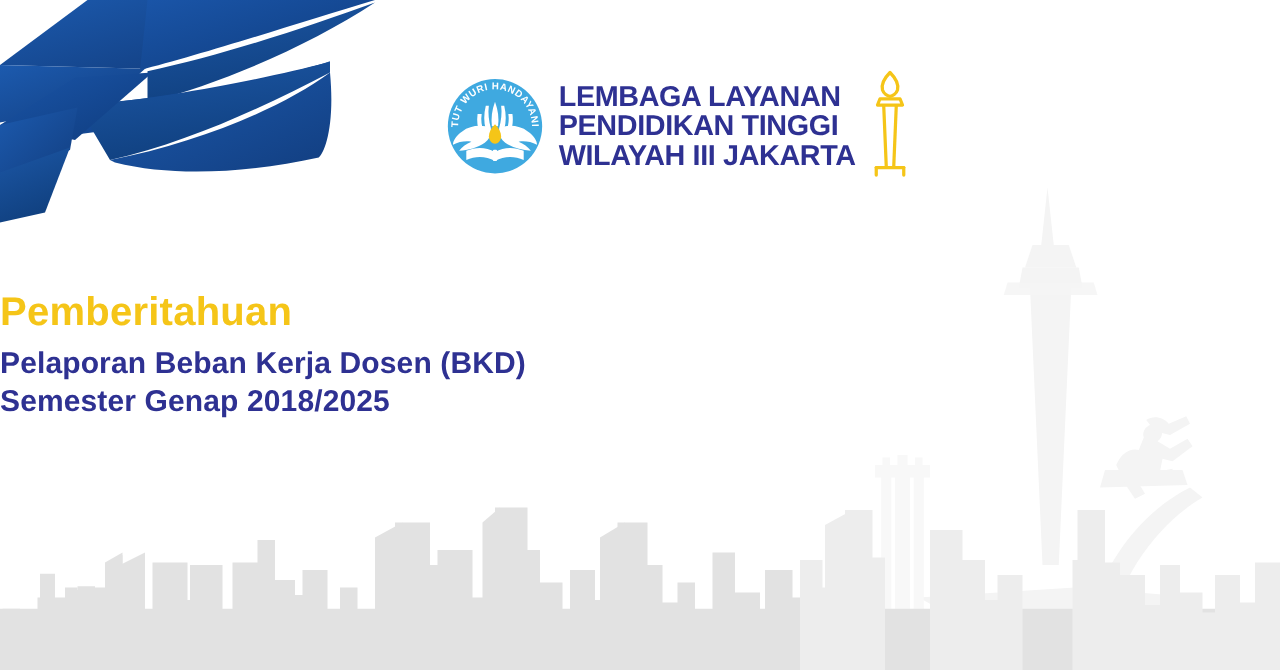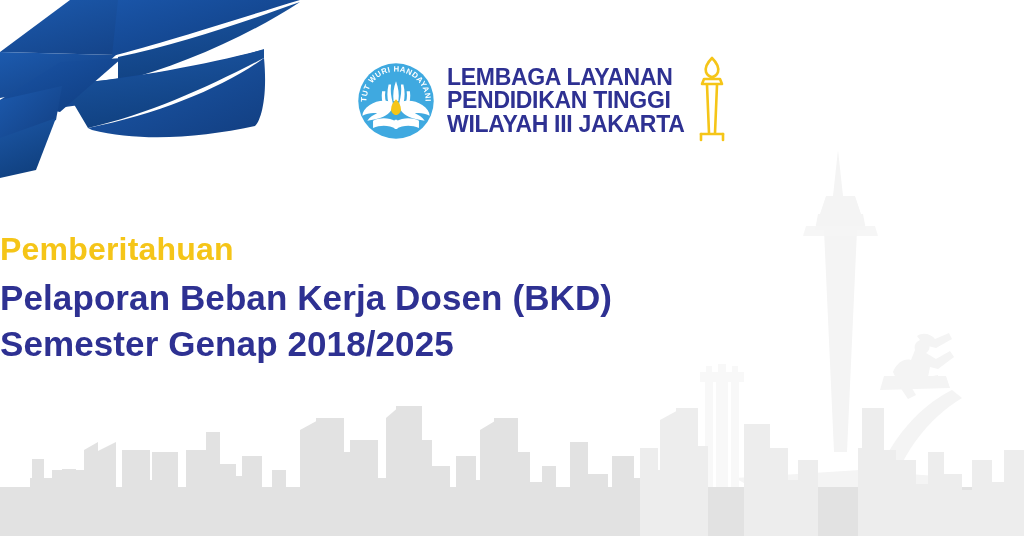--- a/index.html
+++ b/index.html
@@ -64,21 +64,21 @@
   #headline-kicker {
     color: #F5C518;
     font-size: 32px;
     font-weight: bold;
     letter-spacing: 0.2px;
     line-height: 1.3;
     margin-bottom: 4px;
   }
   .headline-main {
     color: #2E3192;
-    font-size: 35px;
+    font-size: 24px;
     font-weight: bold;
     letter-spacing: 0.1px;
     line-height: 1.32;
   }
 </style>
 </head>
 <body>
 
 <div id="banner">
 

